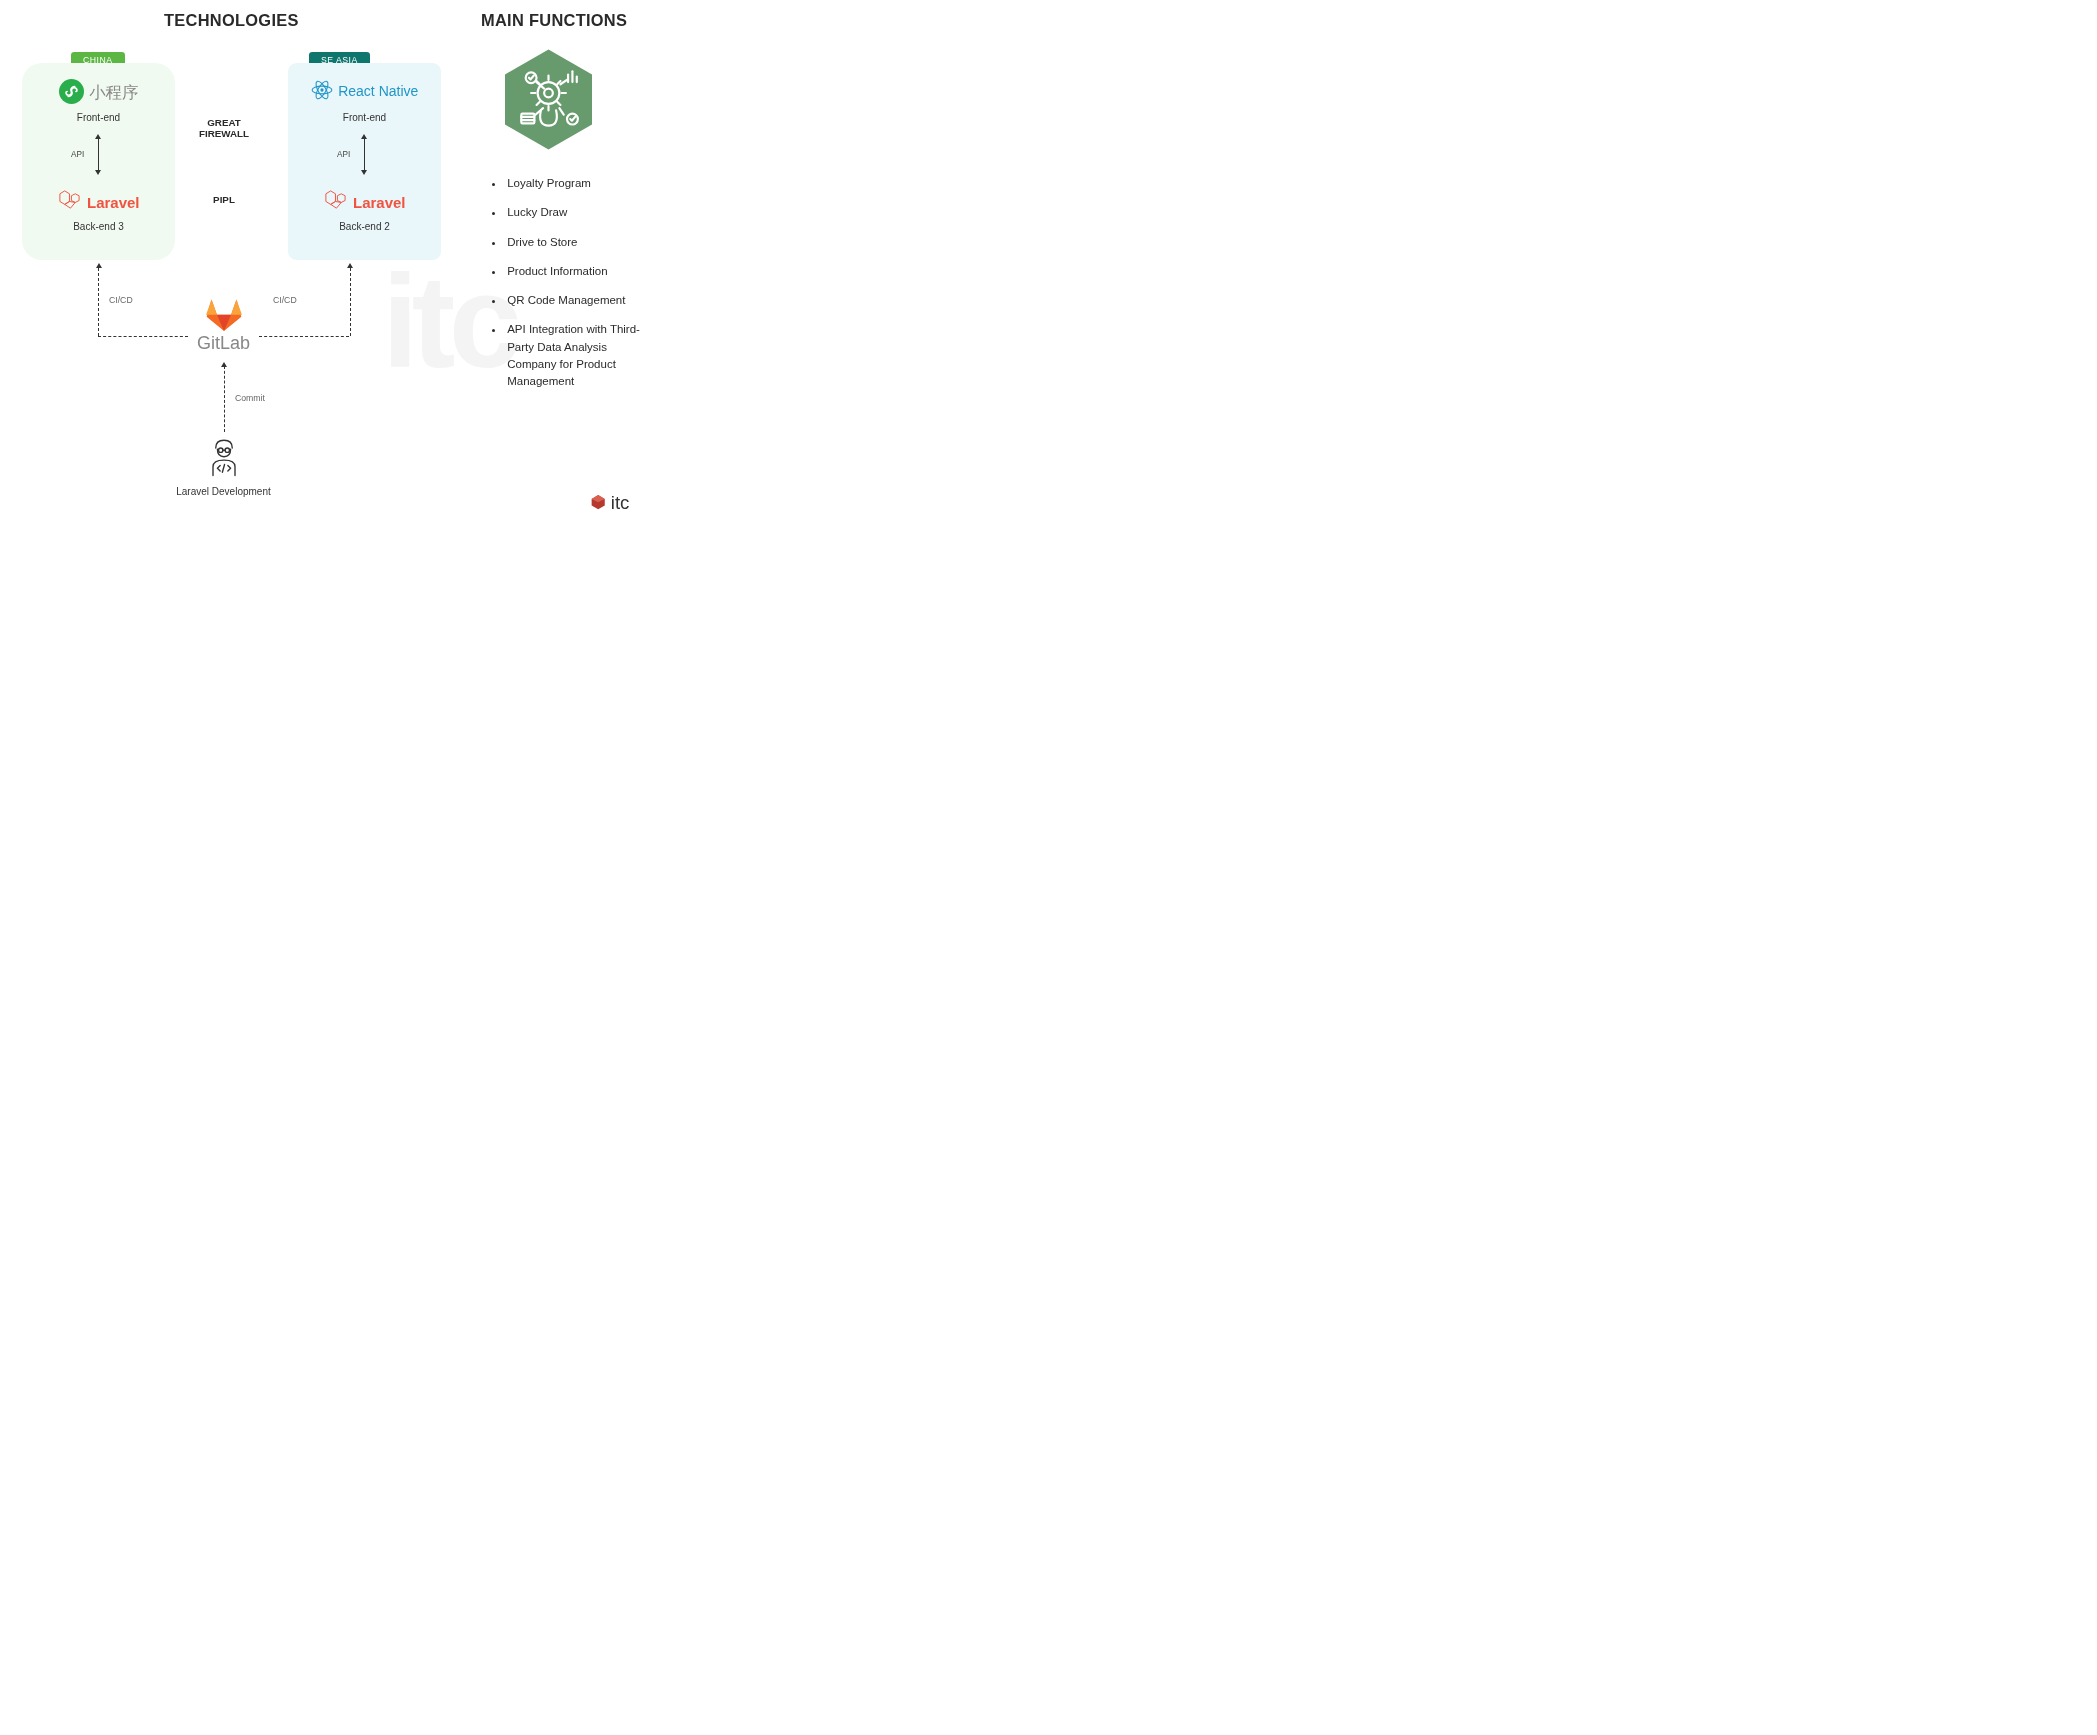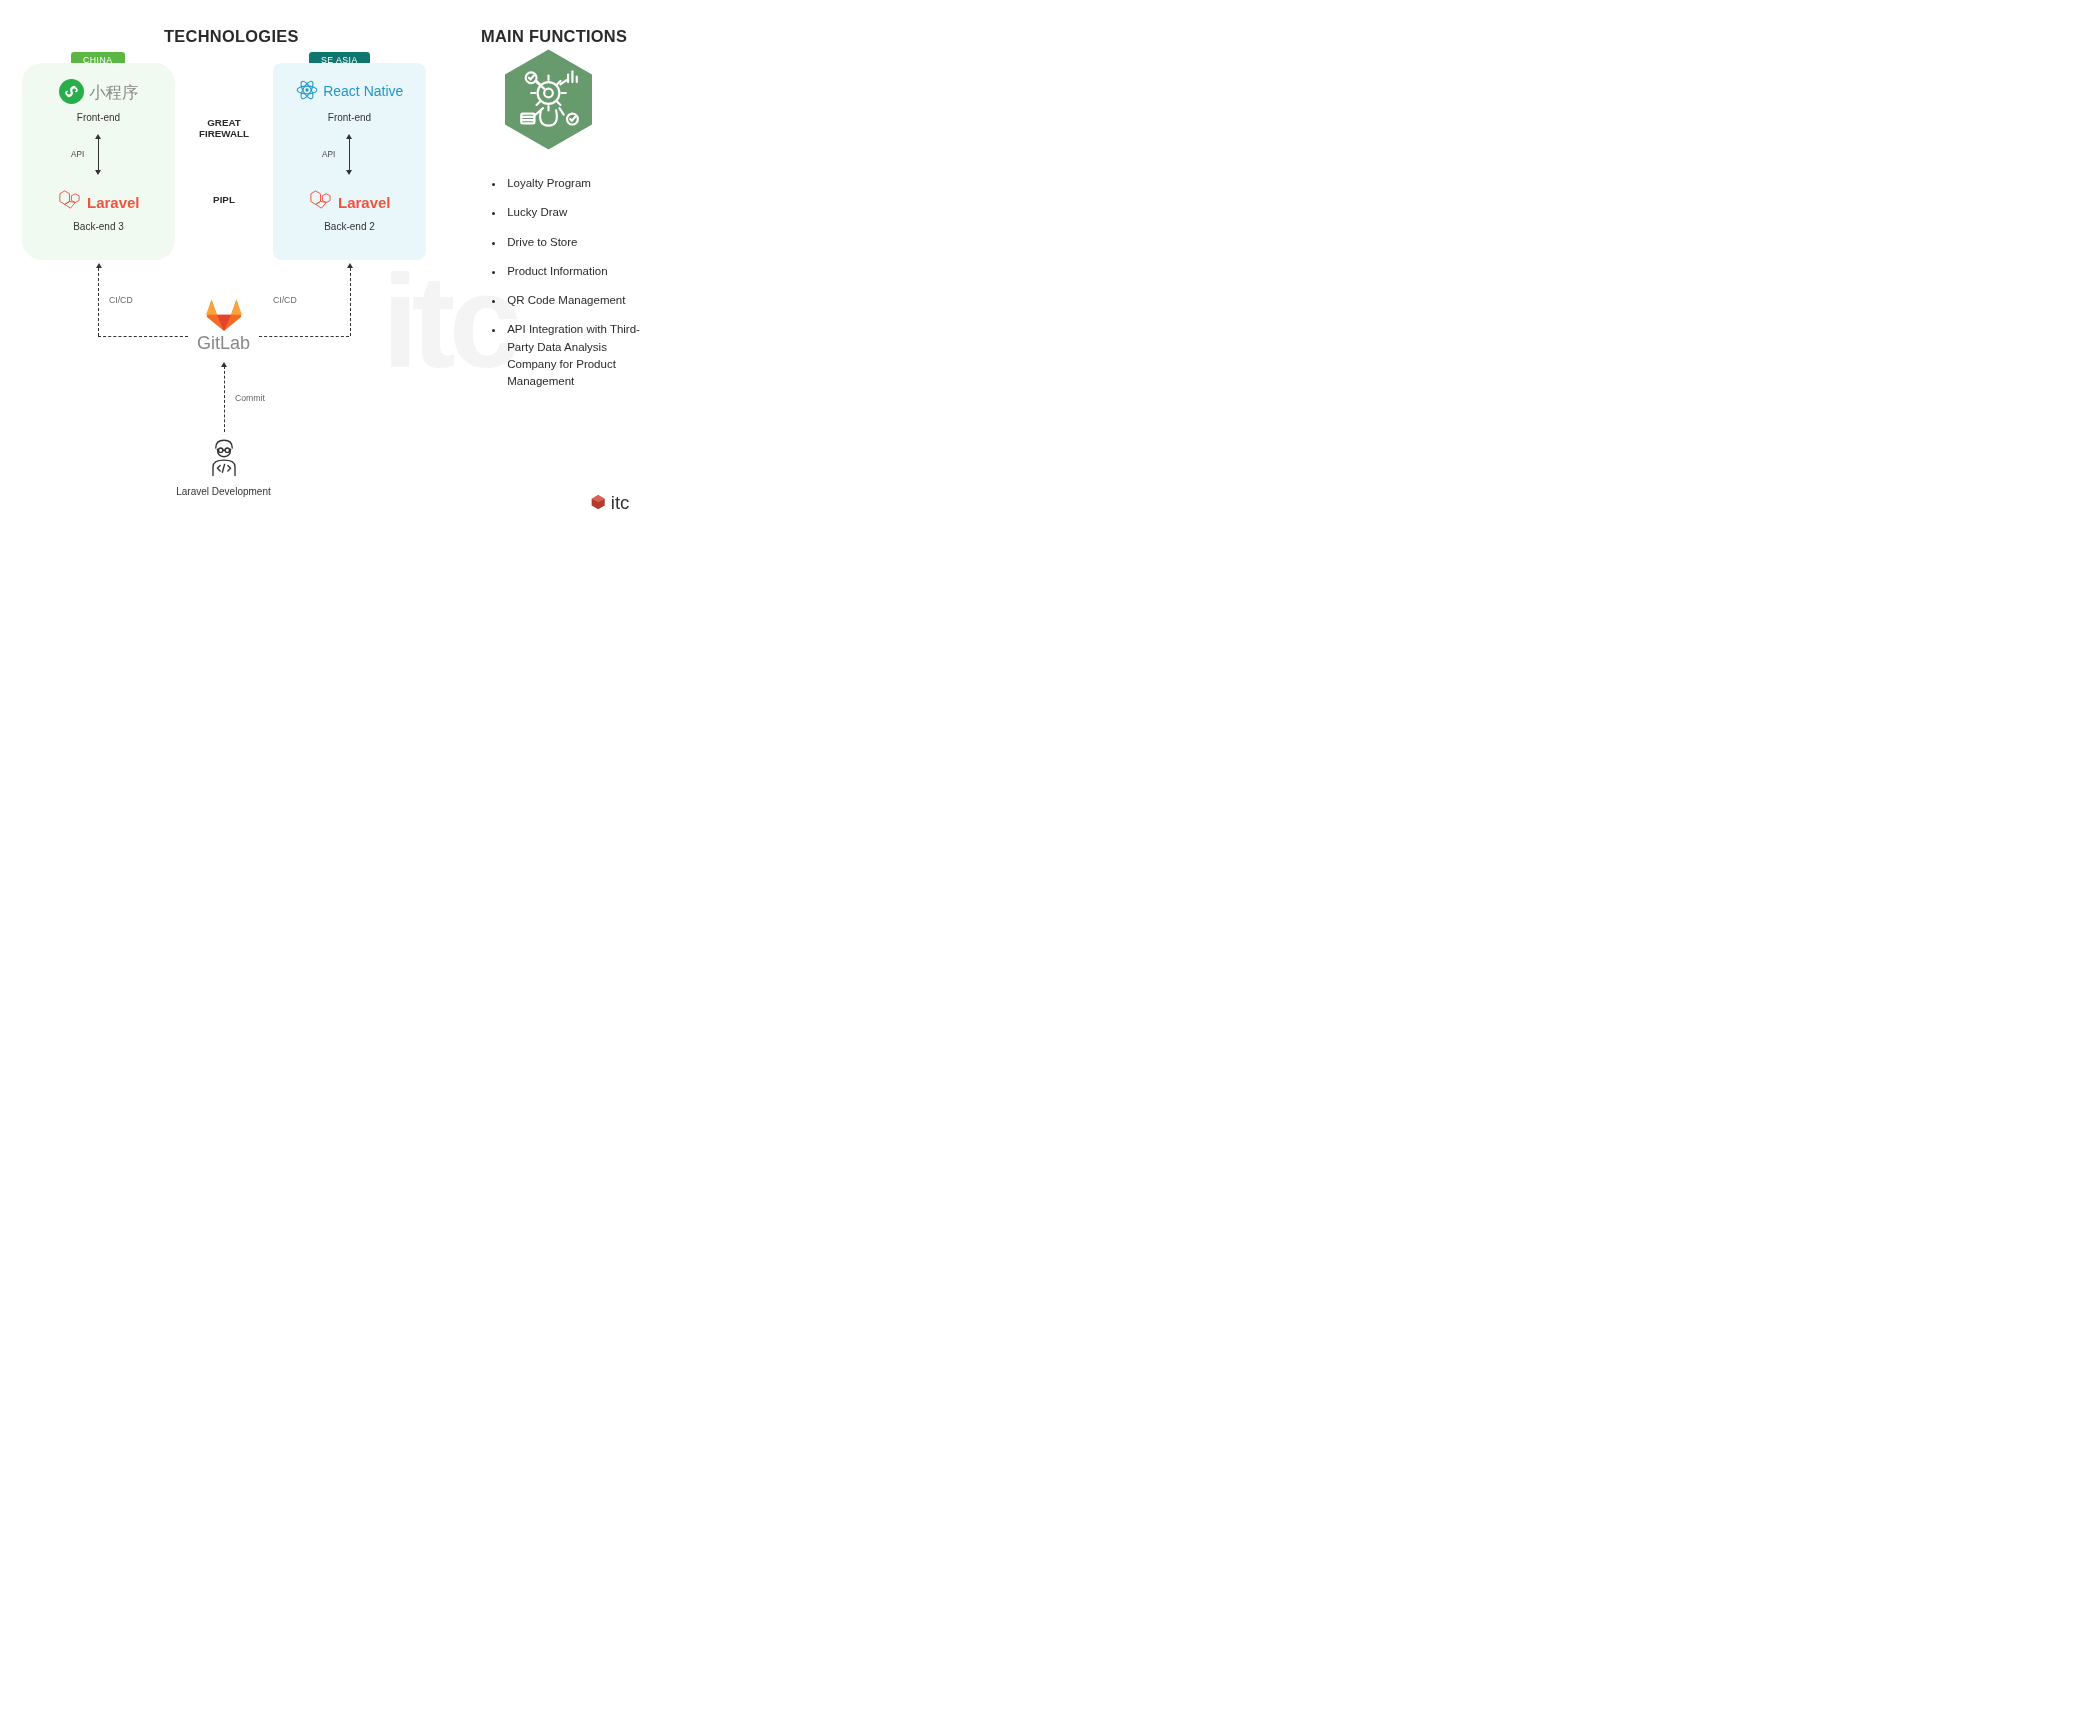--- a/index.html
+++ b/index.html
@@ -10,21 +10,20 @@
     height: 542px;
     position: relative;
     color: #333;
   }
   .heading {
     position: absolute;
     font-size: 16.4px;
     font-weight: 800;
     letter-spacing: 0.3px;
     color: #2a2a2a;
-    margin-top: 16px;
   }
   .badge {
     position: absolute;
     color: #fff;
     font-size: 8.7px;
     font-weight: 500;
     padding: 3.3px 12px;
     border-radius: 3.3px;
     letter-spacing: 0.5px;
     text-align: center;
@@ -32,21 +31,21 @@
   .badge-green { background: #5cb644; }
   .badge-blue  { background: #0f766e; }
   .box {
     position: absolute;
     border-radius: 8.7px;
     width: 153px;
     height: 197px;
     padding-top: 13.7px;
   }
   .box-green { background: #f1faf1; border-radius: 20px; }
-  .box-blue  { background: #e9f6fa; }
+  .box-blue  { background: #e9f6fa; margin-left: 15px; }
   .tech-label {
     position: absolute;
     font-size: 10px;
     color: #333;
     text-align: center;
     width: 153px;
   }
   .api-arrow {
     position: absolute;
     font-size: 8.2px;

